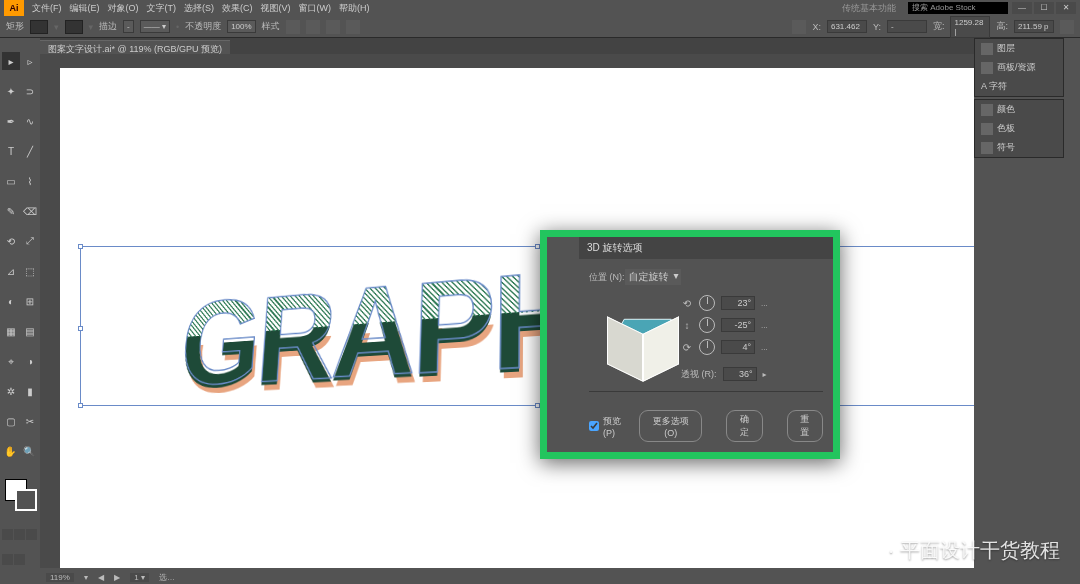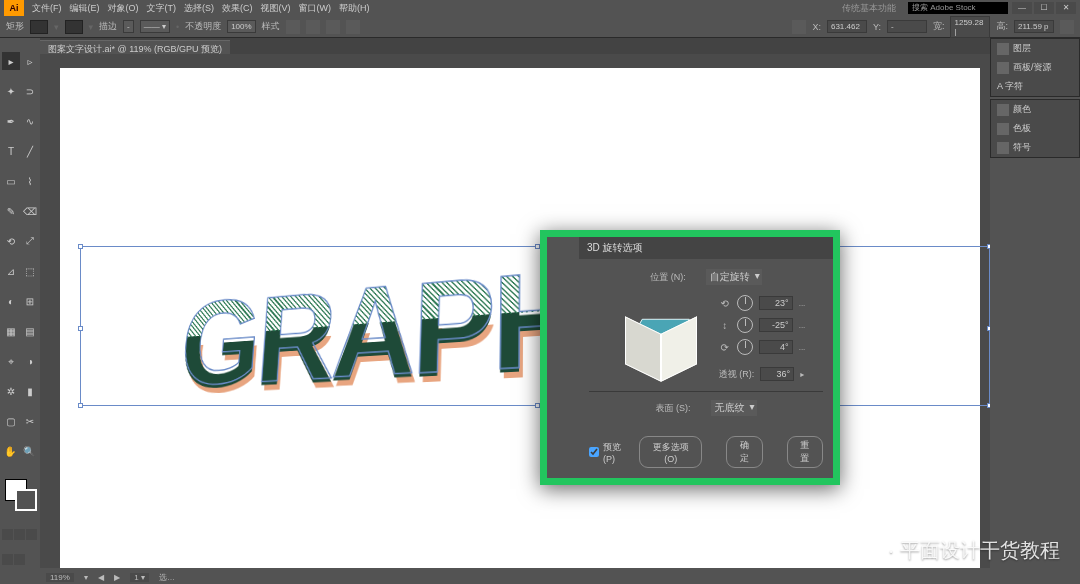--- a/index.html
+++ b/index.html
@@ -44,30 +44,30 @@
   .artboard { position: absolute; top: 14px; left: 20px; width: 920px; height: 506px; background: #fff; }
   .bbox { position: absolute; top: 178px; left: 20px; width: 910px; height: 160px; border: 1px solid #6a8bc8; }
   .handle { position: absolute; width: 5px; height: 5px; background: #fff; border: 1px solid #6a8bc8; }
   .graphic-layer { position: absolute; top: 170px; left: 40px; width: 880px; height: 180px; transform: perspective(800px) rotateX(12deg) rotateY(-18deg); transform-origin: 50% 50%; }
   .g-outline { font-size: 140px; font-weight: 900; font-family: Arial Black, Arial, sans-serif; letter-spacing: -4px; color: transparent; -webkit-text-stroke: 1.5px #6a8bc8; position: absolute; top: 0; left: 0; white-space: nowrap; }
   .g-fill-shadow { font-size: 140px; font-weight: 900; font-family: Arial Black, Arial, sans-serif; letter-spacing: -4px; color: #e8a580; position: absolute; top: 10px; left: 4px; white-space: nowrap; clip-path: polygon(0 45%, 100% 45%, 100% 100%, 0 100%); }
   .g-fill { font-size: 140px; font-weight: 900; font-family: Arial Black, Arial, sans-serif; letter-spacing: -4px; color: #1e4a38; position: absolute; top: 4px; left: 0; white-space: nowrap; clip-path: polygon(0 42%, 100% 42%, 100% 100%, 0 100%); }
   .g-hatch { font-size: 140px; font-weight: 900; font-family: Arial Black, Arial, sans-serif; letter-spacing: -4px; position: absolute; top: 0; left: 0; white-space: nowrap; clip-path: polygon(0 0, 100% 0, 100% 45%, 0 45%); background: repeating-linear-gradient(45deg, #2f7a55 0 1.5px, transparent 1.5px 4px); -webkit-background-clip: text; background-clip: text; color: transparent; }
   
   
-  .right-dock { position: absolute; top: 38px; right: 0; width: 90px; height: 540px; background: #535353; }
+  .right-dock { position: absolute; top: 38px; right: 16px; width: 90px; height: 540px; background: #535353; }
   .panel-group { background: #4a4a4a; border: 1px solid #2a2a2a; margin-bottom: 2px; }
   .panel-row { color: #ccc; font-size: 9px; padding: 3px 6px; display: flex; align-items: center; gap: 4px; cursor: pointer; }
   .panel-row .picon { width: 12px; height: 12px; background: #666; flex-shrink: 0; }
   
   
   .dialog { position: absolute; top: 230px; left: 540px; width: 300px; background: #535353; border: 7px solid #22c55e; box-shadow: 0 4px 20px rgba(0,0,0,0.6); padding-left: 32px; }
   .dlg-title { background: #444; color: #ddd; font-size: 10px; padding: 4px 8px; }
   .dlg-body { padding: 10px; }
-  .dlg-row { display: flex; align-items: center; gap: 20px; margin-bottom: 10px; justify-content: center; }
+  .dlg-row { display: flex; align-items: center; gap: 0; margin-bottom: 10px; }
   .dlg-label { color: #bbb; font-size: 9px; }
   .dlg-select { background: #5a5a5a; color: #ccc; font-size: 10px; padding: 1px 12px 1px 4px; border: none; position: relative; }
   .dlg-select::after { content: "▾"; position: absolute; right: 2px; }
   .cube-preview { width: 80px; height: 80px; position: relative; margin: 4px 0 0 12px; }
   .cube-face1 { position: absolute; width: 48px; height: 48px; background: #4aa5b5; transform: skew(-30deg, 0) scaleY(0.5); top: 8px; left: 16px; border: 1px solid #fff; }
   .cube-face2 { position: absolute; width: 36px; height: 48px; background: #d8d8d0; transform: skewY(26deg); top: 26px; left: 6px; border: 1px solid #fff; }
   .cube-face3 { position: absolute; width: 36px; height: 48px; background: #f0f0e8; transform: skewY(-26deg); top: 26px; left: 42px; border: 1px solid #fff; }
   .angle-controls { display: flex; flex-direction: column; gap: 6px; }
   .angle-row { display: flex; align-items: center; gap: 6px; }
   .angle-icon { color: #bbb; font-size: 10px; width: 12px; text-align: center; }
@@ -280,24 +280,20 @@
           <span class="angle-more">...</span>
         </div>
         <div class="angle-row" style="margin-top:6px">
           <span class="dlg-label">透视 (R):</span>
           <span class="angle-input">36°</span>
           <span class="angle-more">▸</span>
         </div>
       </div>
     </div>
     <div style="height:1px;background:#3a3a3a;margin:8px 0"></div>
-    <div class="dlg-row">
-      <span class="dlg-label">表面 (S):</span>
-      <span class="dlg-select">无底纹</span>
-    </div>
   </div>
   <div class="dlg-footer">
     <label class="dlg-check">
       <input type="checkbox" checked="" style="">
       <span>预览 (P)</span>
     </label>
     <div class="dlg-btns">
       <button class="dlg-btn">更多选项 (O)</button>
       <button class="dlg-btn">确定</button>
       <button class="dlg-btn">重置</button>

